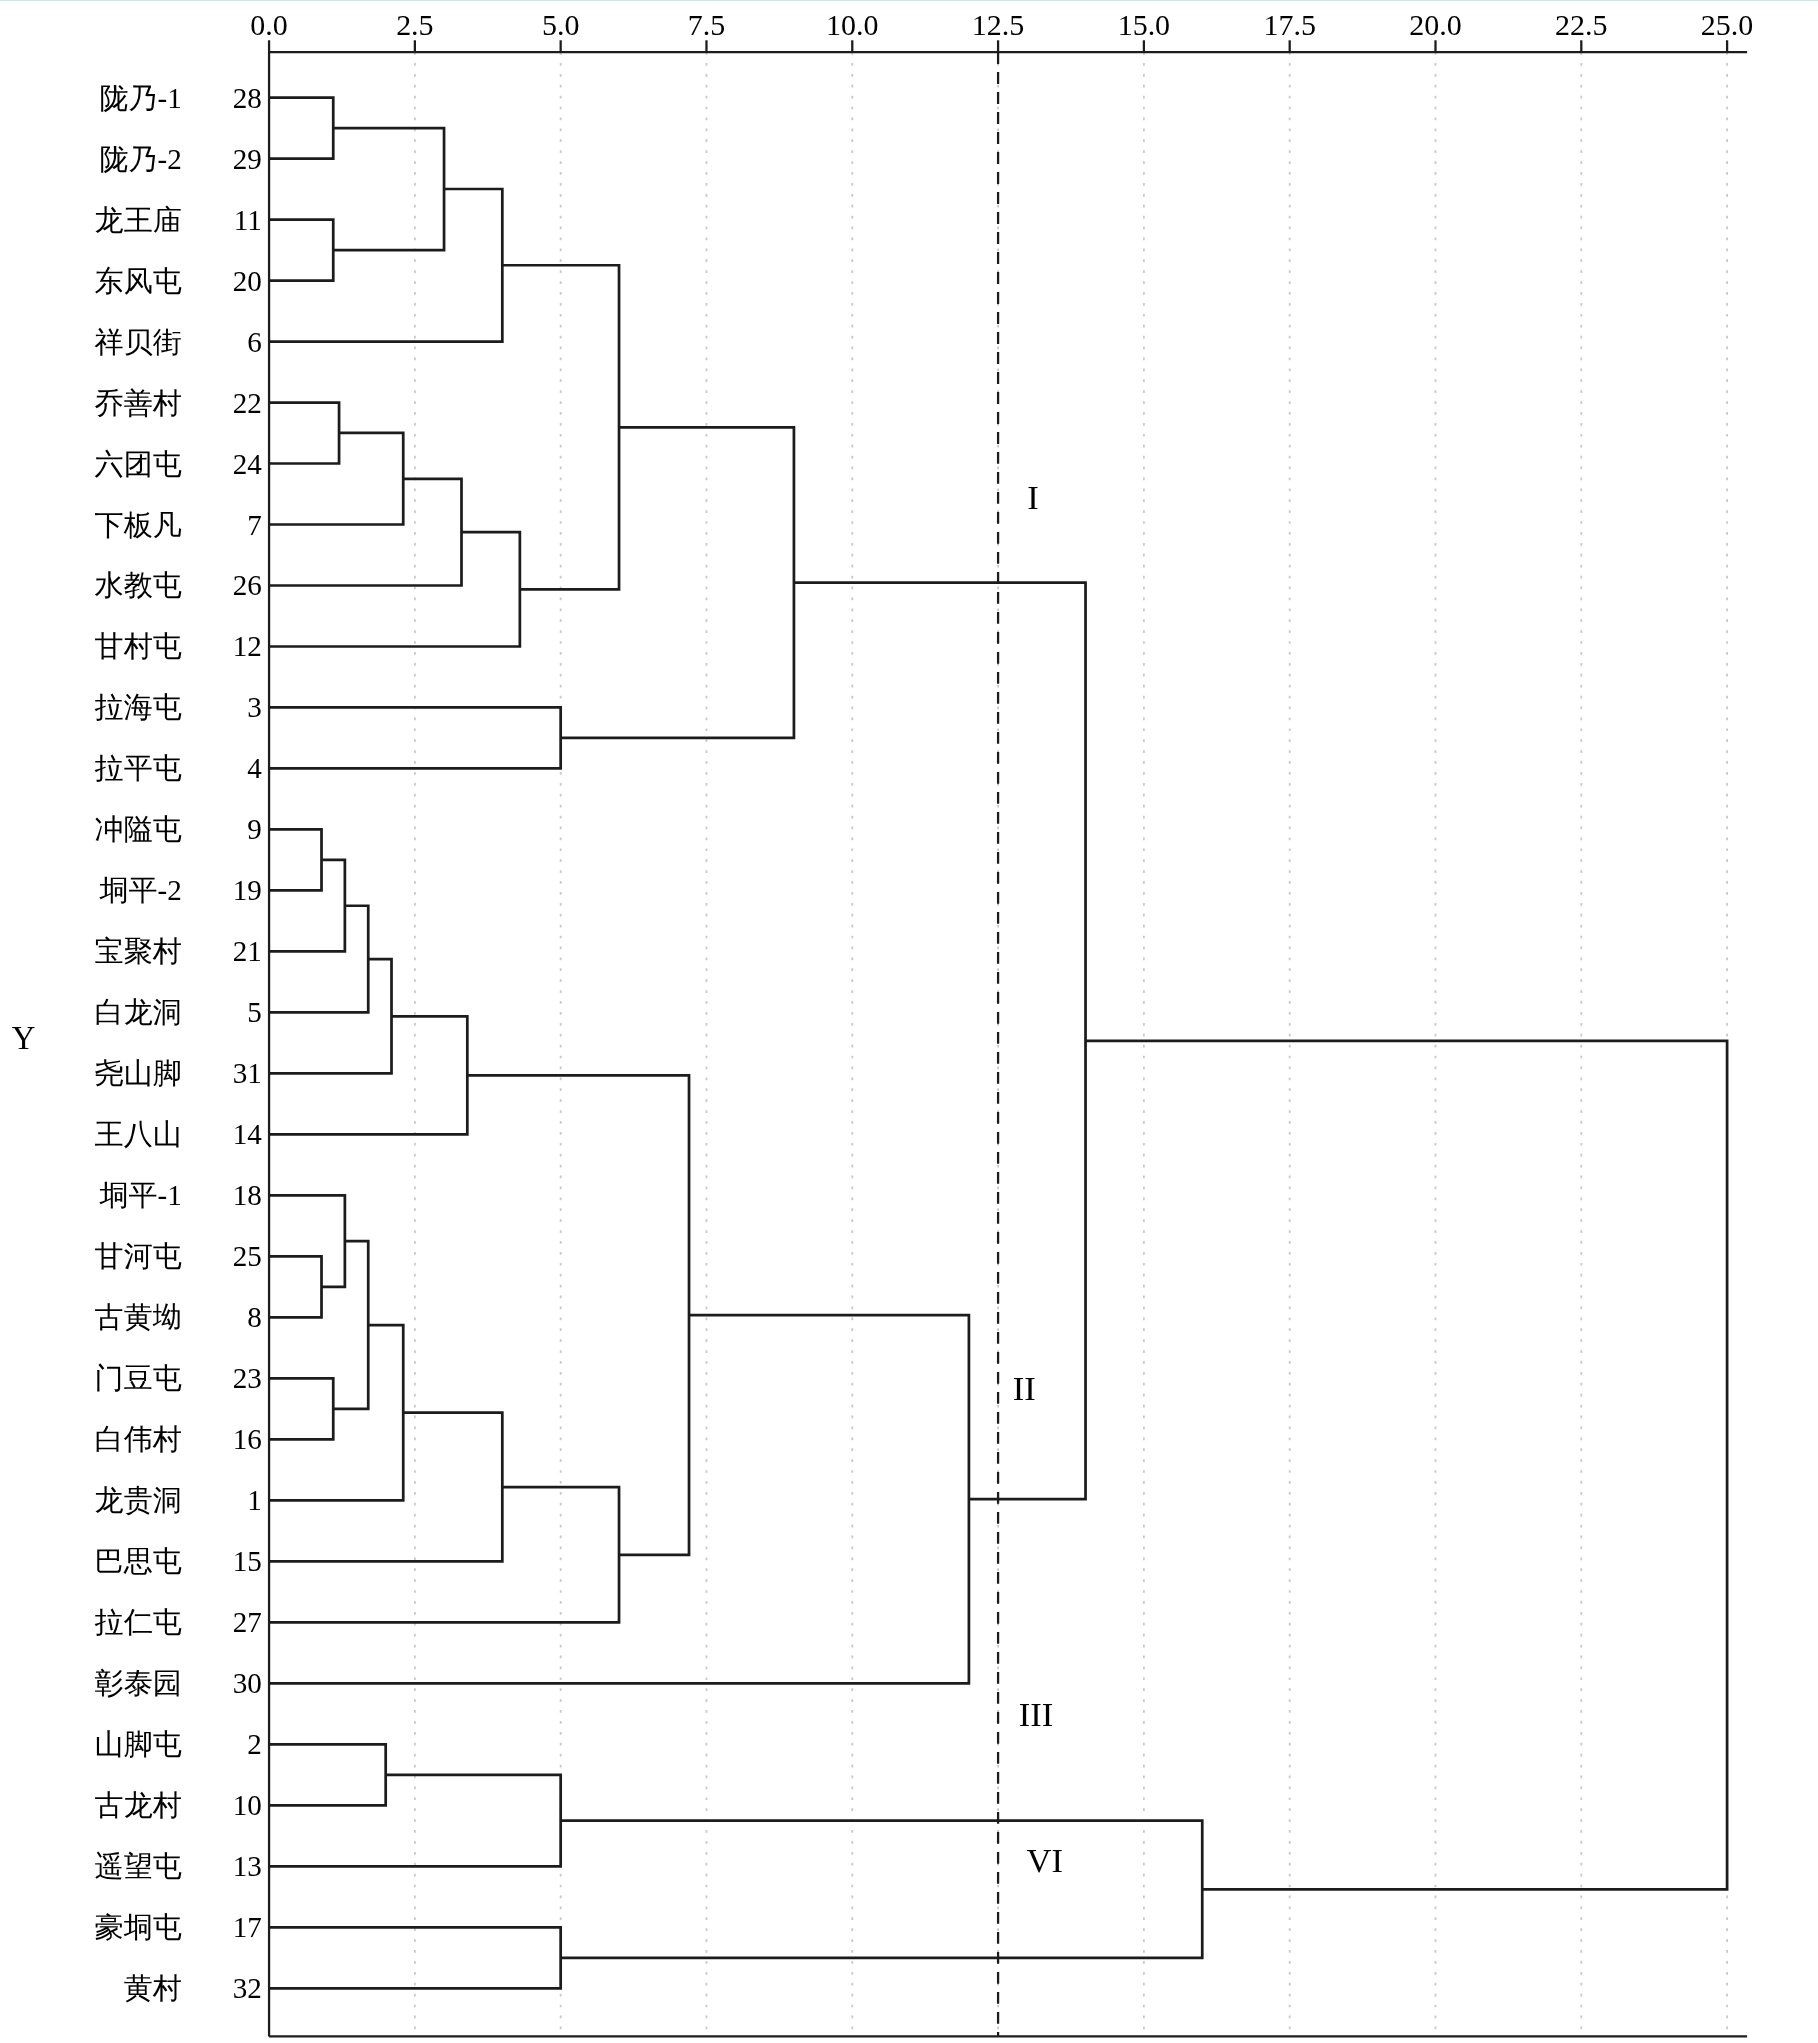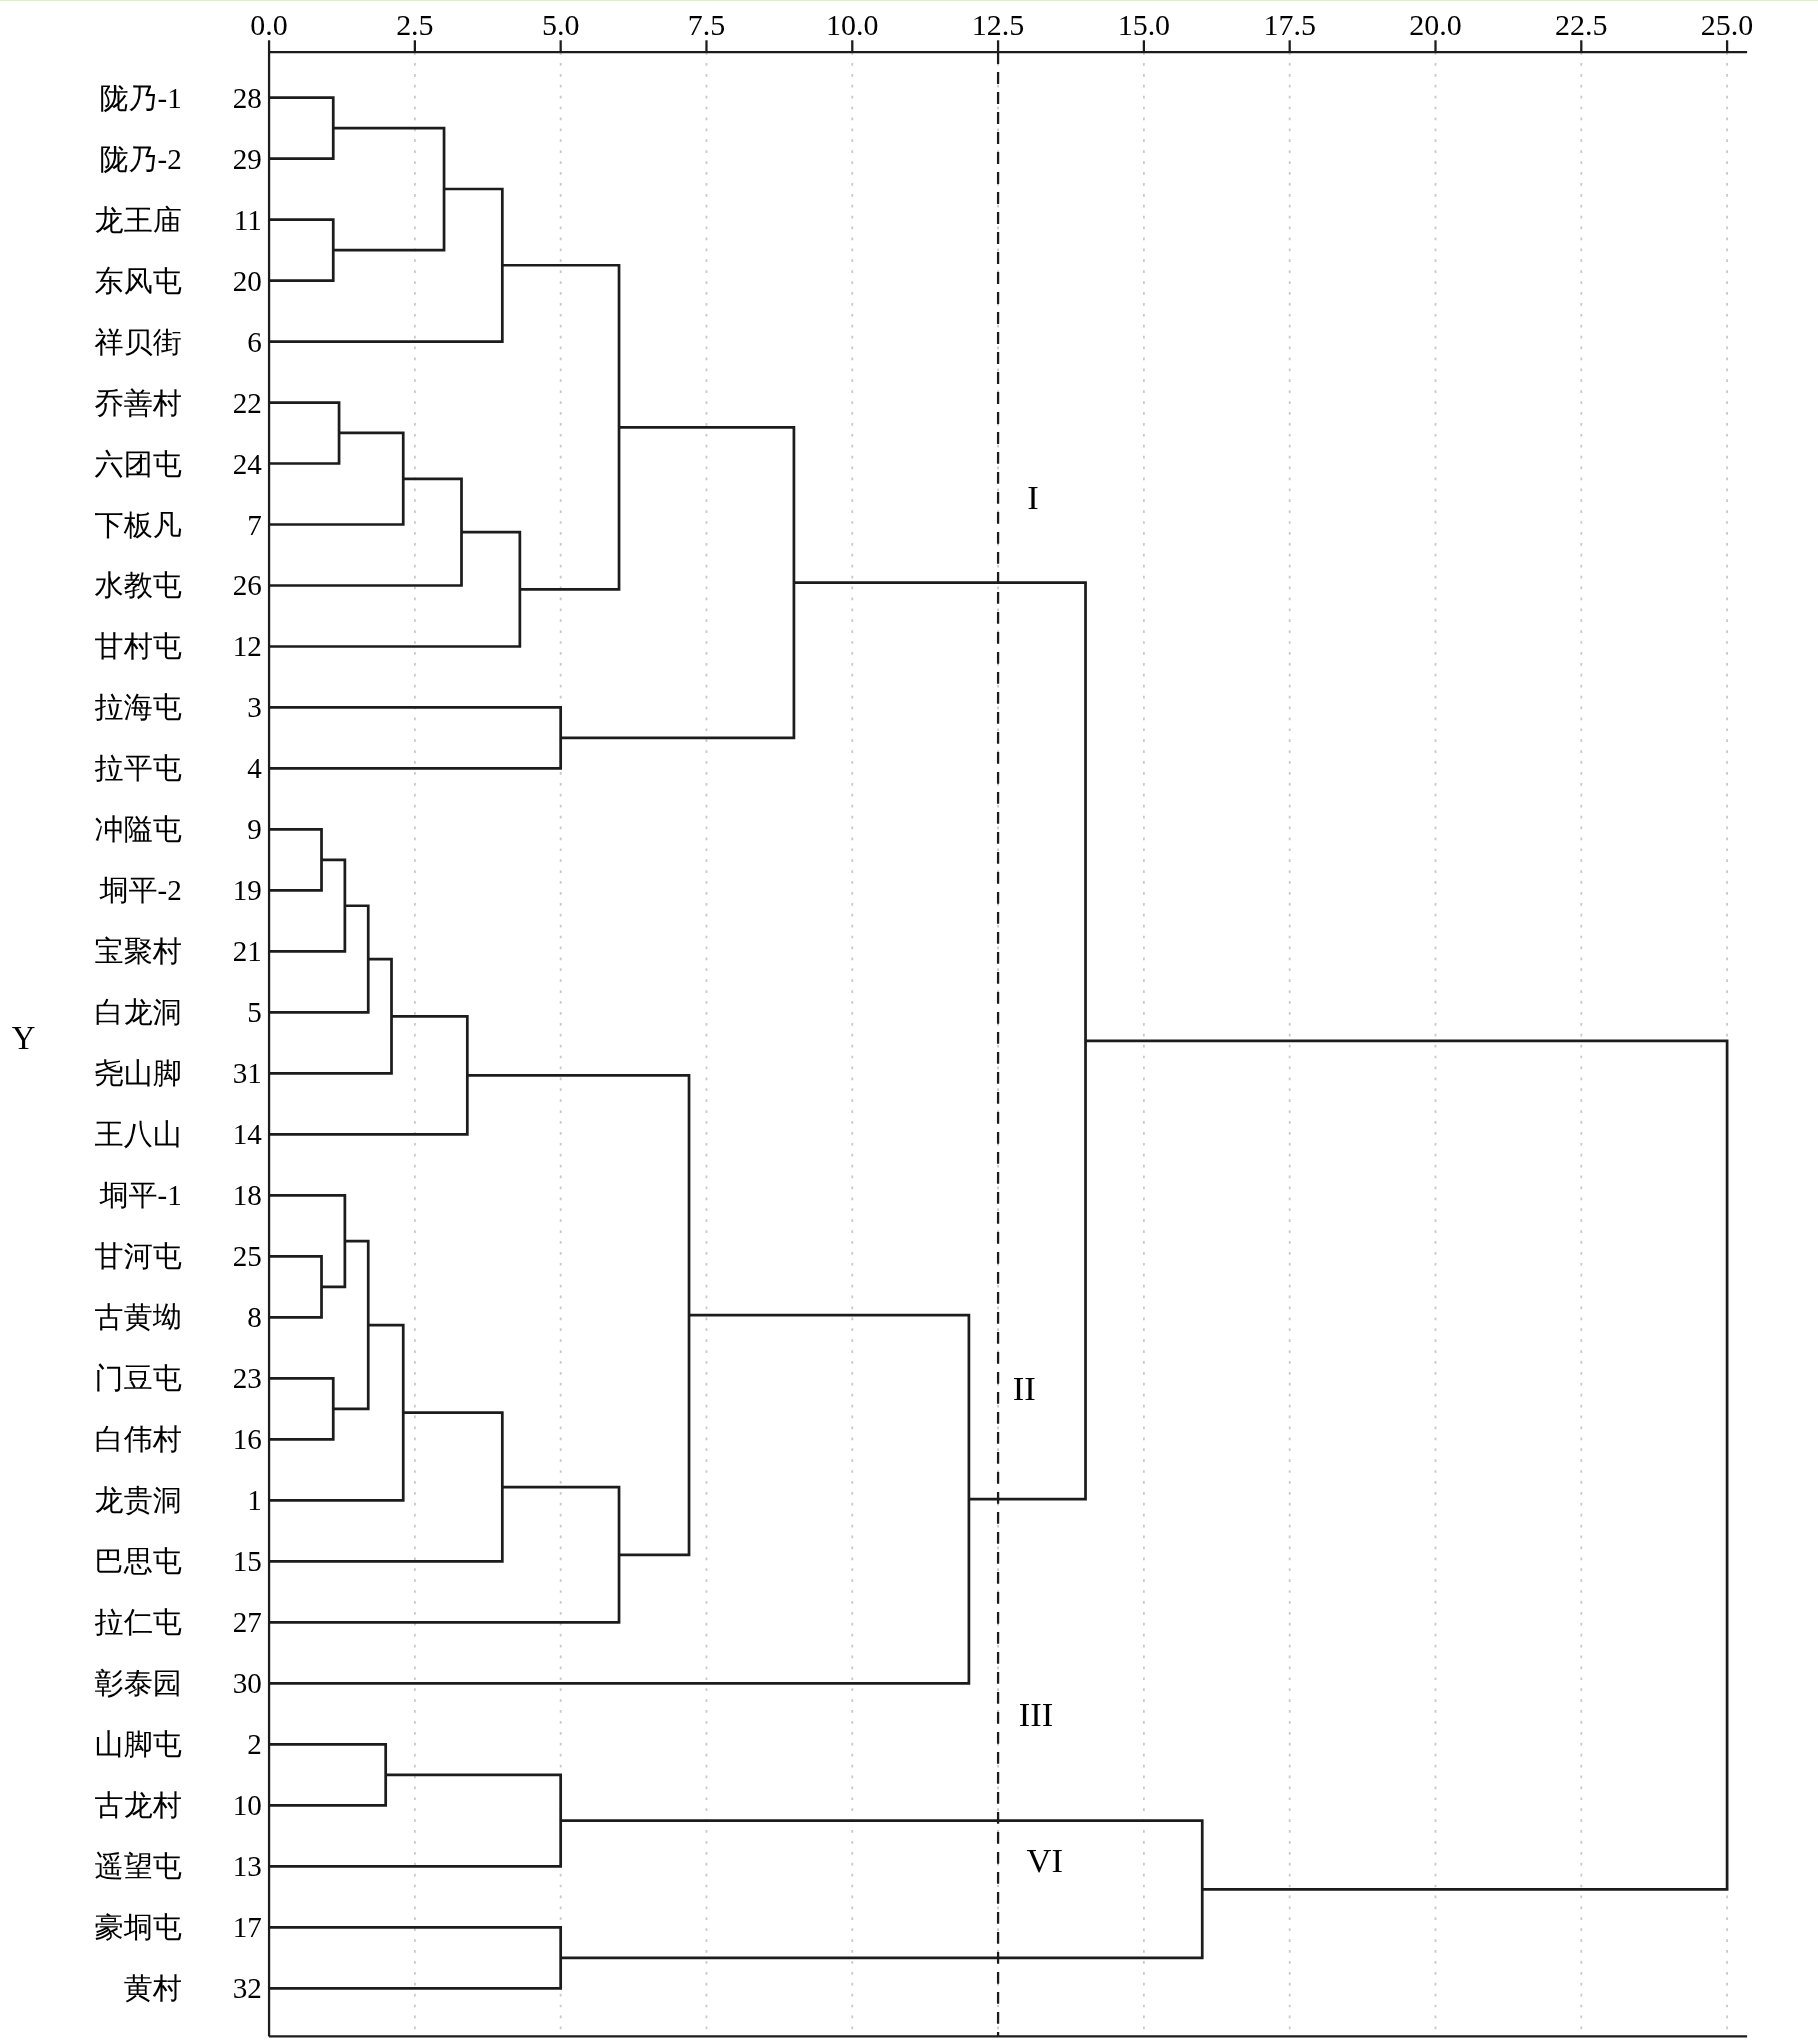--- a/index.html
+++ b/index.html
@@ -1,19 +1,19 @@
 <!DOCTYPE html>
 <html style="font-size:14.5px"><head>
 <meta charset="utf-8">
 <style>
   html, body { margin: 0; padding: 0; background: #ffffff; }
   .figure {
     width: 1818px;
     height: 2044px;
-    background: #84cc16;
+    background: #14b8a6;
     position: relative;
     overflow: hidden;
   }
   svg { display: block; }
   svg text {
     font-family: "Liberation Serif", "DejaVu Serif", serif;
     fill: #000000;
   }
 </style>
 </head>

